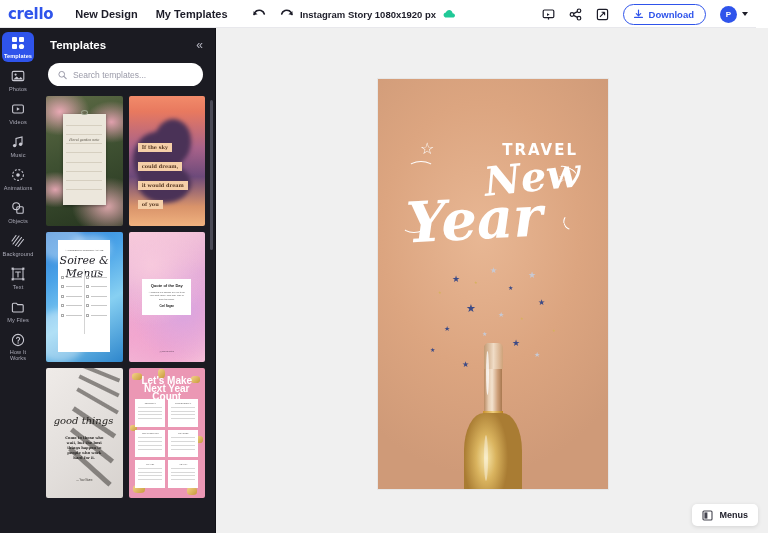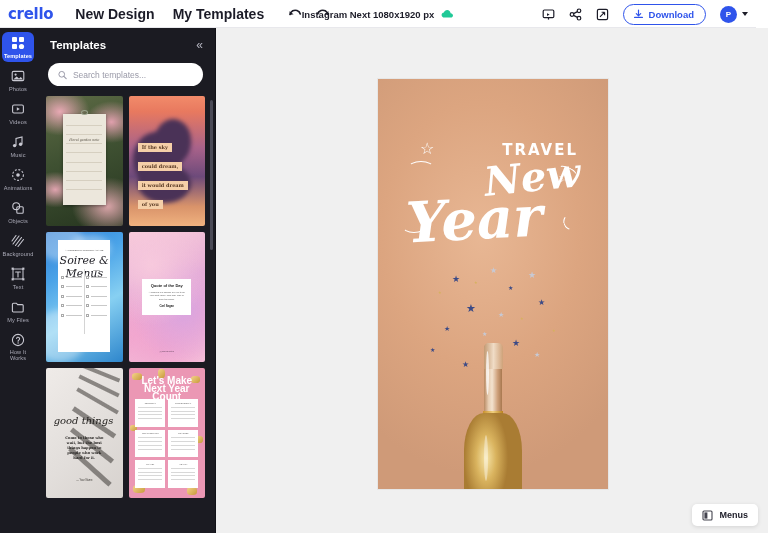--- a/index.html
+++ b/index.html
@@ -20,21 +20,21 @@
     z-index: 30;
   }
   .logo {
     font-family: "DejaVu Sans", sans-serif;
     font-size: 15px; font-weight: 700; letter-spacing: -0.3px;
     color: #2f54eb; margin-left: 8px; margin-right: 22px;
     user-select: none;
   }
   .topmenu { display: flex; align-items: center; gap: 18px; }
   .topmenu-item {
-    font-size: 14px; font-weight: 700; color: #1c1c28;
+    font-size: 11px; font-weight: 700; color: #1c1c28;
     white-space: nowrap; cursor: pointer;
   }
   .undo-redo { display: flex; align-items: center; gap: 14px; margin-left: 24px; }
   .icon-btn {
     display: flex; align-items: center; justify-content: center;
     cursor: pointer; color: #1c1c28;
   }
   .doc-title-wrap {
     position: absolute; left: 0; right: 0; top: 0; height: 28px;
     display: flex; align-items: center; justify-content: center;
@@ -349,21 +349,21 @@
       </div>
       <div class="icon-btn">
         <svg width="14" height="12" viewBox="0 0 14 12">
             <path d="M12 6.5 C11 3 8 1.5 5 2.5 C3 3.2 2 4.6 1.7 6" stroke="#1c1c28" stroke-width="1.6" fill="none" stroke-linecap="round"></path>
             <path d="M12.6 3.2 L12.2 7.1 L8.4 6.2 Z" fill="#1c1c28"></path>
           </svg>
       </div>
     </div>
 
     <div class="doc-title-wrap">
-      <div class="doc-title">Instagram Next 1080x1920 px</div>
+      <div class="doc-title">Instagram Story 1080x1920 px</div>
       <div class="cloud-icon">
         <svg width="13" height="10" viewBox="0 0 13 10">
             <path d="M3.4 8.6 C1.7 8.6 .6 7.4 .6 6 C.6 4.7 1.6 3.6 2.9 3.5 C3.3 2 4.7 1 6.2 1 C8 1 9.5 2.4 9.6 4.2 C11 4.3 12 5.4 12 6.5 C12 7.7 11 8.6 9.7 8.6 Z" fill="#20c997"></path>
           </svg>
       </div>
     </div>
 
     <div class="topright">
       <div class="icon-btn">
         <svg width="13" height="13" viewBox="0 0 13 13">

